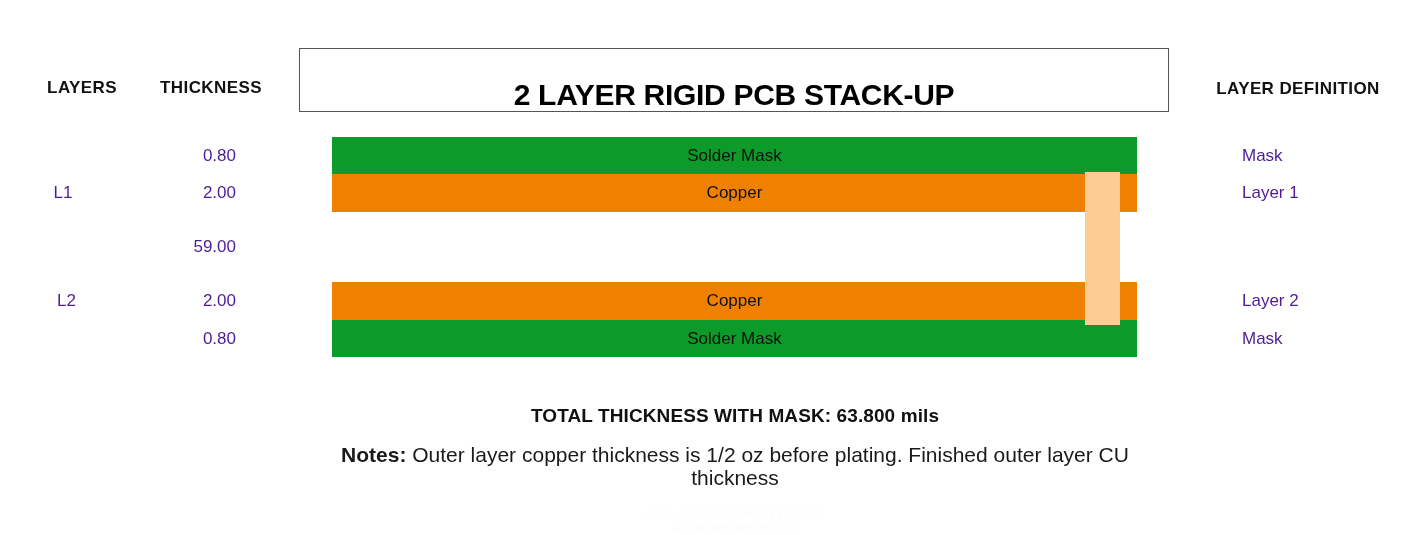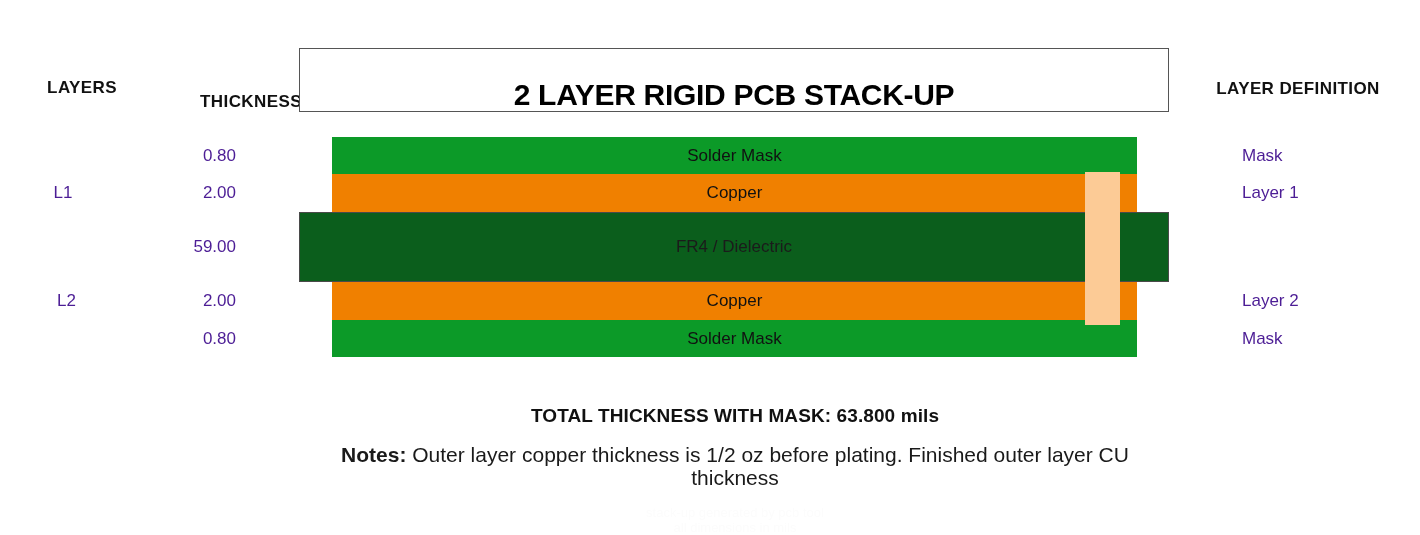--- a/index.html
+++ b/index.html
@@ -19,21 +19,21 @@
   .col-header {
     position: absolute;
     font-weight: bold;
     font-size: 17px;
     letter-spacing: 0.4px;
     color: #111111;
     white-space: nowrap;
     transform: translateX(-50%);
   }
   #hdr-layers    { left: 82px;   top: 78px; }
-  #hdr-thickness { left: 211px;  top: 92px; margin-left: 40px; }
+  #hdr-thickness { left: 211px;  top: 78px; }
   #hdr-layerdef  { left: 1298px; top: 79px; }
 
   
   #title-box {
     position: absolute;
     left: 299px; top: 48px;
     width: 870px; height: 64px;
     border: 1.5px solid #555555;
     background: #ffffff;
     display: flex;
@@ -133,23 +133,20 @@
       <span class="bar-label">Solder Mask</span>
     </div>
     <div class="thick-val" style="left: 236px; top: 155.5px;">0.80</div>
     <div class="layer-def" style="left: 1242px; top: 155.5px;">Mask</div>
     <div class="layer-bar" style="left: 332px; top: 174px; width: 805px; height: 38px; background: rgb(240, 128, 0);">
       <span class="bar-label">Copper</span>
     </div>
     <div class="thick-val" style="left: 236px; top: 193px;">2.00</div>
     <div class="layer-id" style="left: 63px; top: 193px;">L1</div>
     <div class="layer-def" style="left: 1242px; top: 193px;">Layer 1</div>
-    <div class="layer-bar core-bar" style="left: 299px; top: 212px; width: 870px; height: 70px; background: rgb(11, 94, 28);">
-      <span class="bar-label">FR4 / Dielectric</span>
-    </div>
     <div class="thick-val" style="left: 236px; top: 247px;">59.00</div>
     <div class="layer-bar" style="left: 332px; top: 282px; width: 805px; height: 38px; background: rgb(240, 128, 0);">
       <span class="bar-label">Copper</span>
     </div>
     <div class="thick-val" style="left: 236px; top: 301px;">2.00</div>
     <div class="layer-id" style="left: 63px; top: 301px; padding-left: 7px;">L2</div>
     <div class="layer-def" style="left: 1242px; top: 301px;">Layer 2</div>
     <div class="layer-bar" style="left: 332px; top: 320px; width: 805px; height: 37px; background: rgb(12, 154, 40);">
       <span class="bar-label">Solder Mask</span>
     </div>

